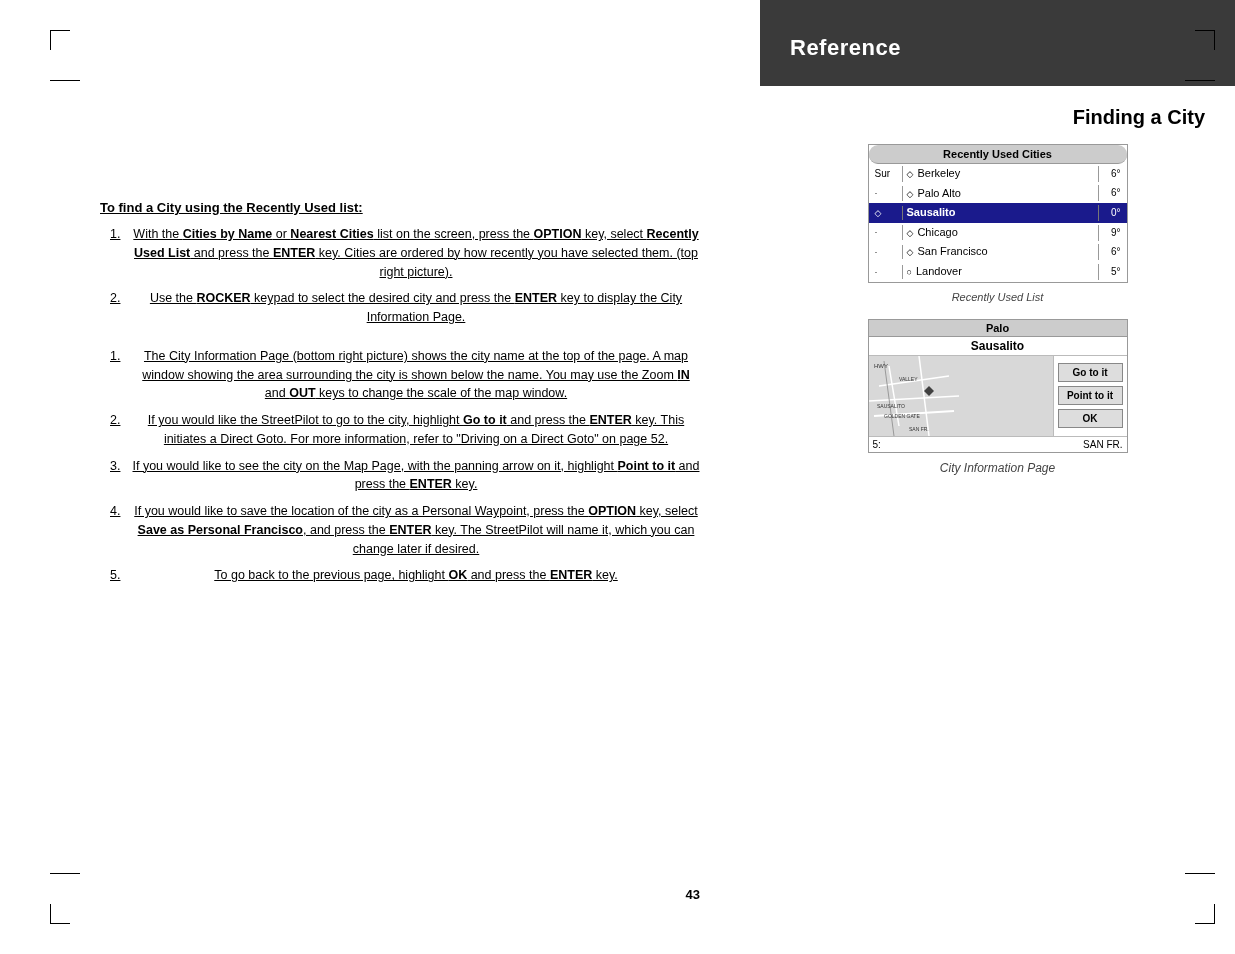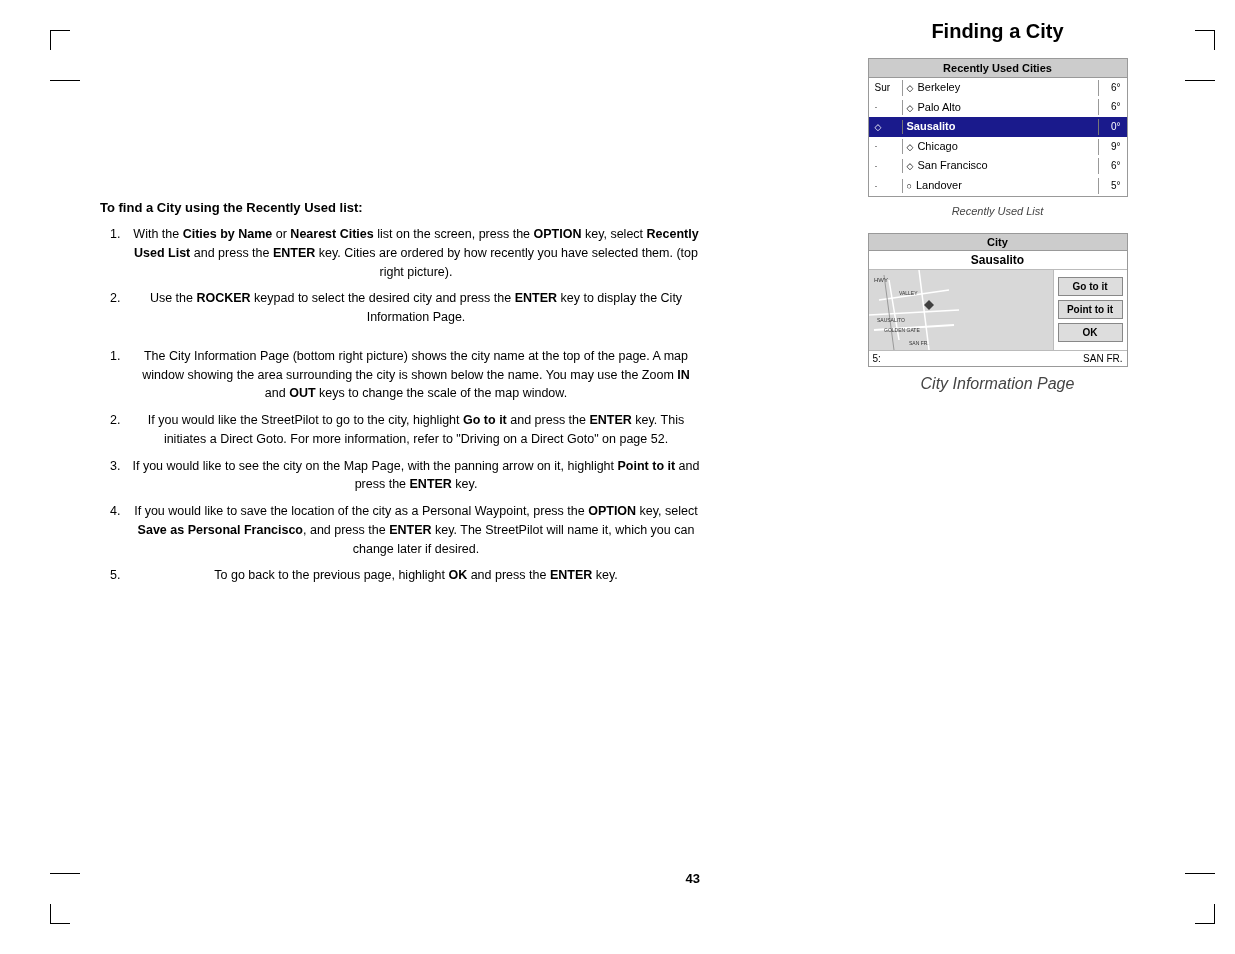--- a/index.html
+++ b/index.html
@@ -20,20 +20,21 @@
       background: #fff;
       display: flex;
       position: relative;
     }
 
     
     .left-column {
       width: 760px;
       padding: 60px 60px 60px 100px;
       position: relative;
+      text-decoration: underline;
     }
 
     
     .corner-mark {
       position: absolute;
       width: 20px;
       height: 20px;
       border-color: #000;
       border-style: solid;
     }
@@ -87,21 +88,21 @@
       font-size: 12.5px;
     }
 
     .numbered-list li .text {
       flex: 1;
       text-align: center;
     }
 
     .page-number {
       position: absolute;
-      bottom: 68px;
+      bottom: 52px;
       right: 60px;
       font-size: 13px;
       font-weight: bold;
     }
 
     
     .right-column {
       width: 475px;
       position: relative;
       background: #fff;
@@ -122,41 +123,42 @@
       letter-spacing: 0.5px;
     }
 
     .right-content {
       padding: 20px 30px 20px 30px;
     }
 
     .finding-city-title {
       font-size: 20px;
       font-weight: bold;
-      text-align: center;
+      text-align: right;
       margin-bottom: 15px;
       color: #000;
     }
 
     
     .screenshot-container {
       border: 1px solid #999;
       background: #fff;
       width: 260px;
       margin: 0 auto 8px auto;
       font-size: 11px;
     }
 
     .screenshot-header {
       background: #ccc;
       text-align: center;
       padding: 3px 0;
       font-weight: bold;
       font-size: 11px;
       border-bottom: 1px solid #999;
+      border-radius: 9px;
     }
 
     .screenshot-row {
       display: flex;
       align-items: center;
       padding: 1px 4px;
       font-size: 11px;
       line-height: 1.6;
     }
 
@@ -256,21 +258,21 @@
     .city-info-footer {
       display: flex;
       border-top: 1px solid #bbb;
       padding: 2px 4px;
       font-size: 10px;
     }
 
     .city-info-caption {
       text-align: center;
       font-style: italic;
-      font-size: 16px;
+      font-size: 12px;
       color: #444;
     }
 
     
     .corner-tr {
       position: absolute;
       top: 30px;
       right: 20px;
       width: 20px;
       height: 20px;
@@ -358,20 +360,23 @@
     <div class="page-number">43</div>
   </div>
 
   <div class="right-column">
 
     <div class="corner-tr"></div>
     <div class="corner-br"></div>
     <div class="line-top-right"></div>
     <div class="line-bottom-right"></div>
 
+    <div class="reference-header">
+      <div class="reference-title">Reference</div>
+    </div>
 
     <div class="right-content">
       <div class="finding-city-title">Finding a City</div>
 
       <div class="screenshot-container">
         <div class="screenshot-header">
           <span>Recently Used Cities</span>
         </div>
 
         <div class="screenshot-row">
@@ -402,21 +407,21 @@
         <div class="screenshot-row">
           <div class="screenshot-left-panel" style="font-size:9px;"> · </div>
           <div class="screenshot-cities"><span class="circle">○</span>Landover</div>
           <div class="screenshot-right-col">5°</div>
         </div>
       </div>
 
       <p class="screenshot-caption">Recently Used List</p>
 
       <div class="city-info-container">
-        <div class="city-info-header">City</div>
+        <div class="city-info-header">Palo</div>
         <div class="city-info-subheader">Sausalito</div>
         <div class="city-info-body">
           <div class="city-map-area">
 
             <svg width="100%" height="100%" style="position:absolute;top:0;left:0;">
               <rect width="100%" height="100%" fill="#d8d8d8"></rect>
 
               <line x1="10" y1="30" x2="80" y2="20" stroke="#fff" stroke-width="1.5"></line>
               <line x1="20" y1="10" x2="30" y2="70" stroke="#fff" stroke-width="1.5"></line>
               <line x1="0" y1="45" x2="90" y2="40" stroke="#fff" stroke-width="1.5"></line>

